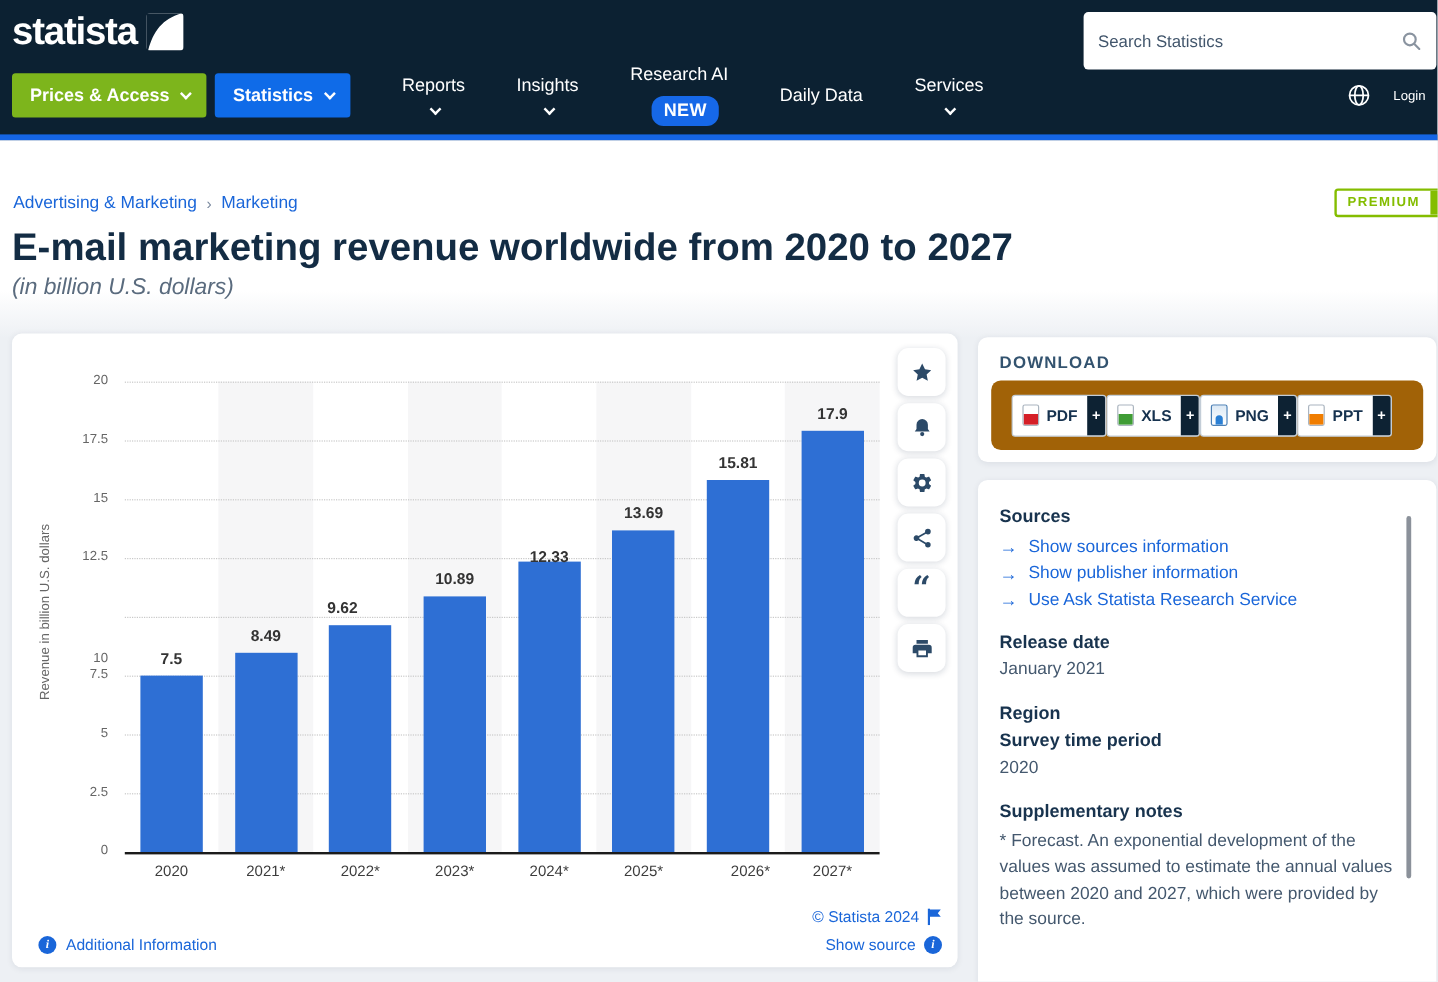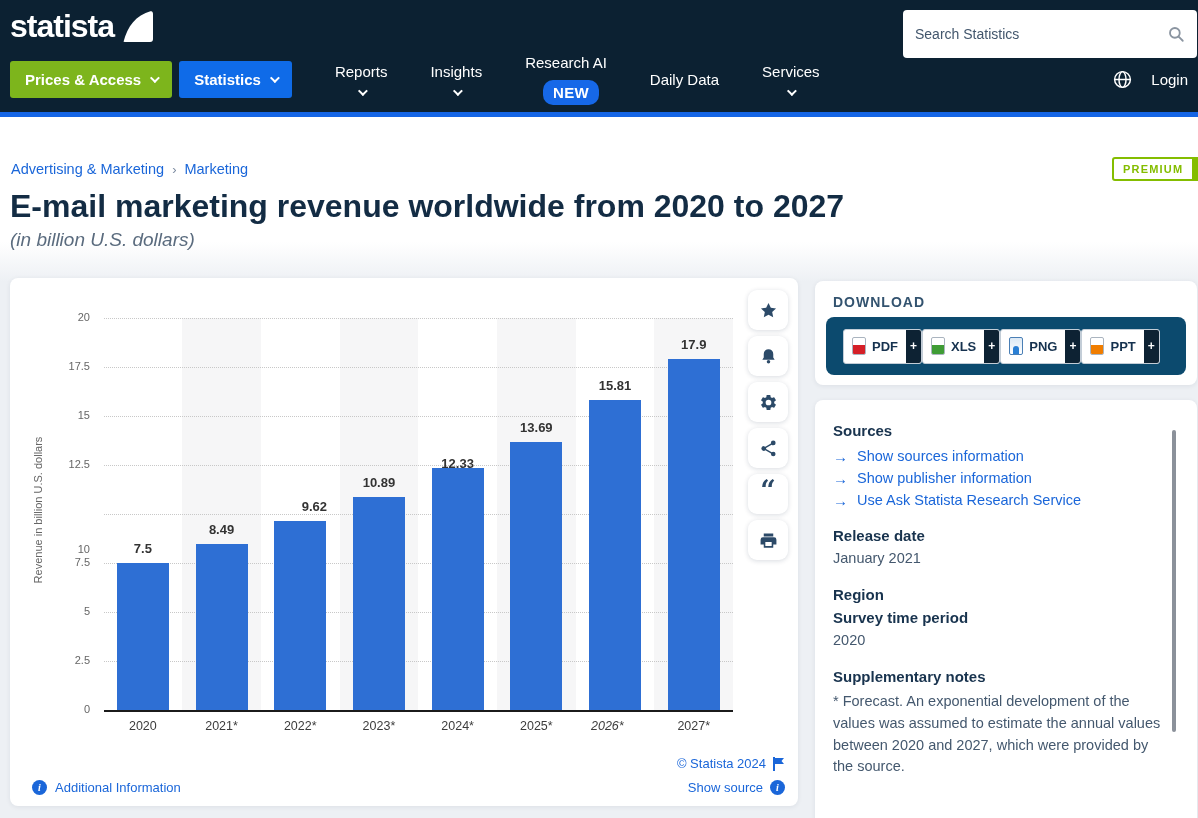--- a/index.html
+++ b/index.html
@@ -26,21 +26,21 @@
     border-radius:3px; color:#fff; font-size:15px; cursor:pointer;font-weight:bold; }
   .nav-btn.green { background:#7db51c; }
   .nav-btn.blue  { background:#0f6be8; margin-left:7px; }
   .nav-item { display:flex; align-items:center; gap:9px; color:#fff; font-size:15px;
     margin-left:43px; cursor:pointer;flex-direction:column; }
   .chev { width:7px; height:7px; border-right:2px solid #fff; border-bottom:2px solid #fff;
     transform:rotate(45deg) translateY(-2px); display:inline-block; }
   .new-badge { background:#1668e8; color:#fff; font-size:15px; font-weight:bold;
     border-radius:10px; padding:4px 10px; margin-left:10px; letter-spacing:.3px; }
   .header-right { position:absolute; right:10px; top:61px; height:37px; display:flex; align-items:center; gap:18px; }
-  .login { color:#fff; font-size:15px; cursor:pointer;text-align:center; }
+  .login { color:#fff; font-size:11px; cursor:pointer;text-align:center; }
   
   .main { position:absolute; top:117px; left:0; width:1198px; height:701px;
     background:linear-gradient(180deg,#ffffff 0px,#ffffff 125px,#edf0f4 165px,#edf0f4 100%); }
   .breadcrumb { position:absolute; left:11px; top:44px; font-size:14.5px; display:flex; gap:8px; align-items:center; }
   .breadcrumb a { color:#1a66d9; text-decoration:none; cursor:pointer; }
   .crumb-sep { color:#7b8aa0; font-size:13px; }
   .premium-badge { position:absolute; left:1112px; top:40px; height:24px; display:flex;
     border:2px solid #84bd00; border-radius:3px; background:#fff; overflow:hidden; width:106px; }
   .premium-label { color:#84bd00; font-size:11px; font-weight:bold; letter-spacing:1.2px;
     display:flex; align-items:center; padding:0 9px; }
@@ -78,21 +78,21 @@
     cursor:pointer; color:#2c4a68; }
   .tool-btn svg { width:19px; height:19px; fill:#2c4a68; }
   .quote-glyph { font-family:"DejaVu Serif","Liberation Serif",serif; font-weight:bold;
     font-size:27px; line-height:10px; height:16px; color:#2c4a68; }
   
   .download-card { position:absolute; left:815px; top:164px; width:382px; height:104px;
     background:#fff; border-radius:8px; box-shadow:0 1px 5px rgba(20,40,70,.08); }
   .download-title { position:absolute; left:18px; top:13px; font-size:14px; font-weight:bold;
     letter-spacing:1px; color:#33536f; }
   .download-panel { position:absolute; left:11px; top:36px; width:360px; height:58px;
-    background:#0c4a6e; border-radius:8px; display:flex; align-items:center; gap:0; padding:0 17px; }
+    background:#a16207; border-radius:8px; display:flex; align-items:center; gap:0; padding:0 17px; }
   .dl-btn { height:35px; background:#fff; border:1px solid #c3cdd7; border-radius:3px;
     display:flex; align-items:center; overflow:hidden; cursor:pointer; }
   .dl-body { display:flex; align-items:center; gap:6px; padding:0 8px; }
   .dl-label { font-size:13px; font-weight:bold; color:#16324f; }
   .dl-plus { width:15px; align-self:stretch; background:#0d2233; color:#fff; display:flex;
     align-items:center; justify-content:center; font-size:12px; font-weight:bold; }
   .file-icon { width:14px; height:18px; background:#fff; border:1px solid #aab4bf; border-radius:2px;
     position:relative; overflow:hidden; }
   .file-icon::after { content:""; position:absolute; left:0; right:0; bottom:0; height:9px; }
   .file-icon.pdf::after { background:#d51f27; }
@@ -210,34 +210,34 @@
         <div class="ytick" style="left: 34px; top: 82px;">17.5</div>
         <div class="gridline" style="left: 93.5px; top: 40px; width: 629.6px;"></div>
         <div class="ytick" style="left: 34px; top: 33px;">20</div>
         <div class="bar" style="left: 106.85px; top: 285px; width: 52px; height: 147px; background: rgb(46, 111, 212);"></div>
         <div class="val-label" style="left: 93.5px; top: 263px; width: 78.7px;">7.5</div>
         <div class="cat-label" style="left: 93.5px; top: 441px; width: 78.7px;">2020</div>
         <div class="bar" style="left: 185.55px; top: 265.596px; width: 52px; height: 166.404px; background: rgb(46, 111, 212);"></div>
         <div class="val-label" style="left: 172.2px; top: 243.596px; width: 78.7px;">8.49</div>
         <div class="cat-label" style="left: 172.2px; top: 441px; width: 78.7px;">2021*</div>
         <div class="bar" style="left: 264.25px; top: 243.448px; width: 52px; height: 188.552px; background: rgb(46, 111, 212);"></div>
-        <div class="val-label" style="left: 265px; top: 221.448px; width: 78.7px;">9.62</div>
+        <div class="val-label" style="left: 236px; top: 221.448px; width: 78.7px;">9.62</div>
         <div class="cat-label" style="left: 250.9px; top: 441px; width: 78.7px;">2022*</div>
         <div class="bar" style="left: 342.95px; top: 218.556px; width: 52px; height: 213.444px; background: rgb(46, 111, 212);"></div>
         <div class="val-label" style="left: 329.6px; top: 196.556px; width: 78.7px;">10.89</div>
         <div class="cat-label" style="left: 329.6px; top: 441px; width: 78.7px;">2023*</div>
         <div class="bar" style="left: 421.65px; top: 190.332px; width: 52px; height: 241.668px; background: rgb(46, 111, 212);"></div>
         <div class="val-label" style="left: 408.3px; top: 158px; width: 78.7px; margin-top: 20px;">12.33</div>
         <div class="cat-label" style="left: 408.3px; top: 441px; width: 78.7px;">2024*</div>
         <div class="bar" style="left: 500.35px; top: 163.676px; width: 52px; height: 268.324px; background: rgb(46, 111, 212);"></div>
         <div class="val-label" style="left: 487px; top: 141.676px; width: 78.7px;">13.69</div>
         <div class="cat-label" style="left: 487px; top: 441px; width: 78.7px;">2025*</div>
         <div class="bar" style="left: 579.05px; top: 122.124px; width: 52px; height: 309.876px; background: rgb(46, 111, 212);"></div>
         <div class="val-label" style="left: 565.7px; top: 100.124px; width: 78.7px;">15.81</div>
-        <div class="cat-label" style="left: 558px; top: 441px; width: 78.7px; font-style: italic;">2026*</div>
+        <div class="cat-label" style="left: 576px; top: 441px; width: 78.7px;">2026*</div>
         <div class="bar" style="left: 657.75px; top: 81.16px; width: 52px; height: 350.84px; background: rgb(46, 111, 212);"></div>
         <div class="val-label" style="left: 644.4px; top: 59.16px; width: 78.7px;">17.9</div>
         <div class="cat-label" style="left: 644.4px; top: 441px; width: 78.7px;">2027*</div>
         <div class="xaxis" style="left: 93.5px; top: 432px; width: 629.6px;"></div>
       </div>
     <div class="chart-copyright">
       <span>© Statista 2024</span>
       <span class="flag-icon">
         <svg width="12" height="14" viewBox="0 0 12 14" fill="#1a66d9">
           <rect x="0" y="0" width="2" height="14"></rect>

